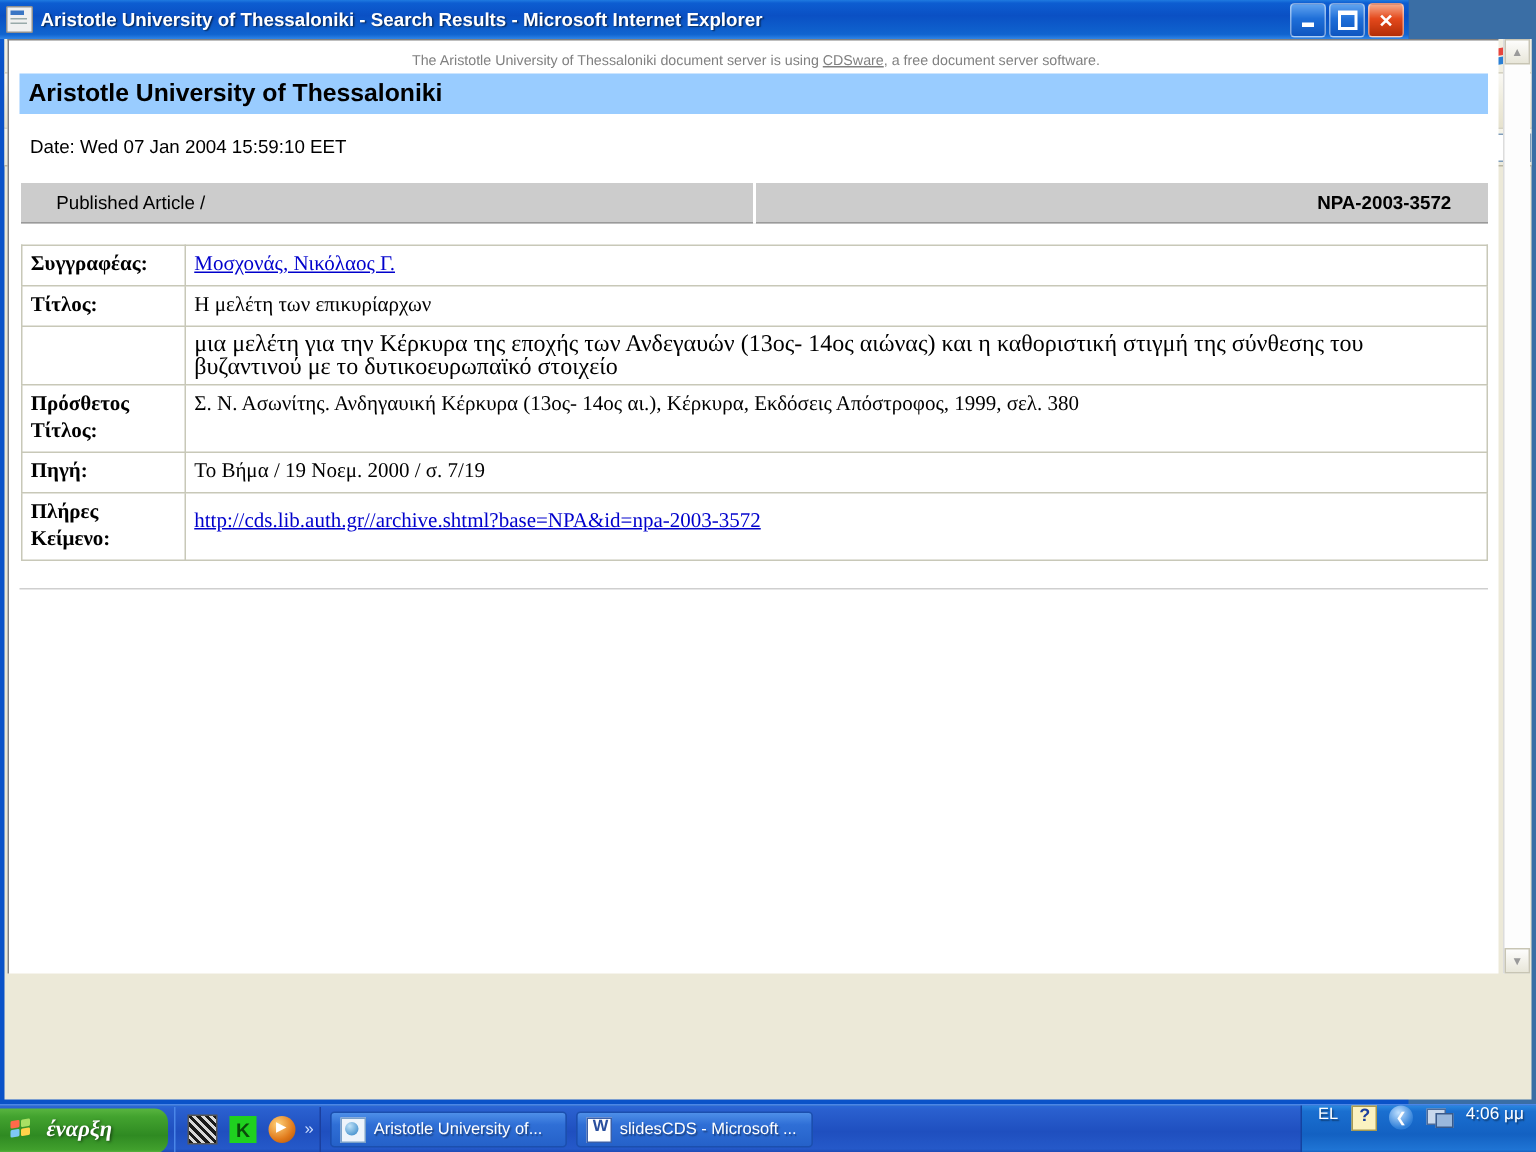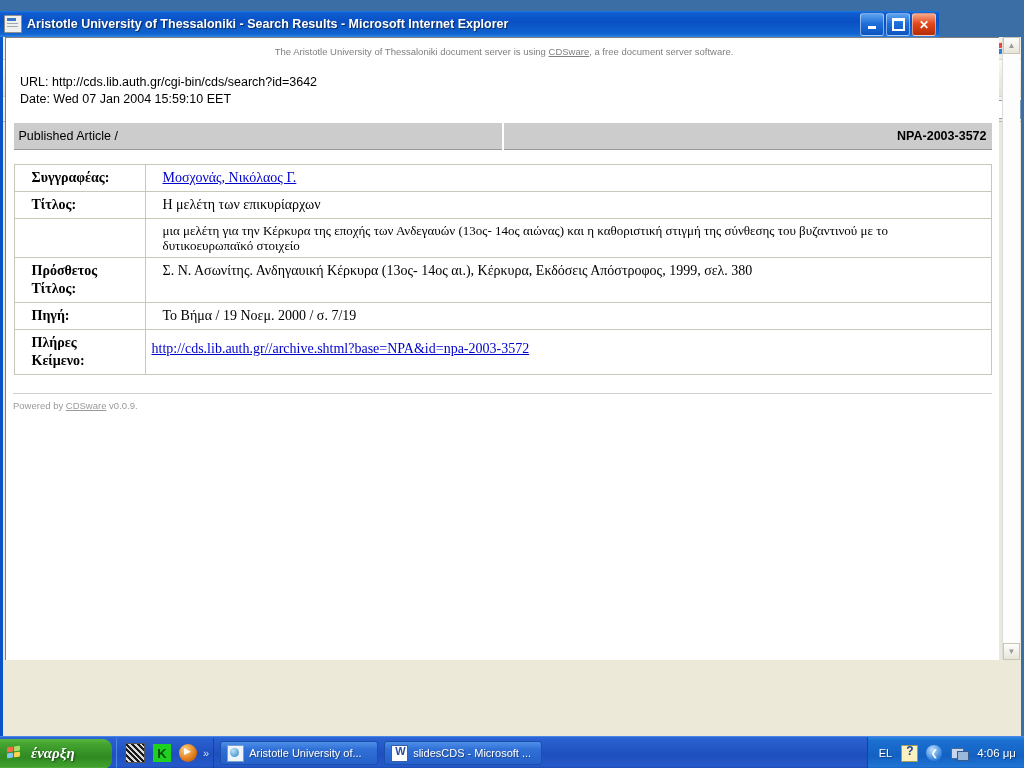--- a/index.html
+++ b/index.html
@@ -4,21 +4,21 @@
 <style>
   html,body{margin:0;padding:0;}
   body{
     width:1024px;height:768px;overflow:hidden;
     font-family:"Liberation Sans",sans-serif;
     background:#3a6ea5;
     -webkit-font-smoothing:none;
   }
   
   #window{
-    position:absolute;left:0;top:11px;width:939px;height:736px;
+    position:absolute;left:0;top:0;width:939px;height:736px;
     background:#0a4fd4;
     background:linear-gradient(180deg,#0a61d8 0%,#0a52c8 6%,#0a52c8 100%);
     box-sizing:border-box;
   }
   #titlebar{
     position:relative;height:26px;
     background:linear-gradient(180deg,#1f7ae0 0%,#0d5dd1 8%,#0a50c4 40%,#1064cf 88%,#2f84e6 100%);
     display:flex;align-items:center;padding-left:4px;
   }
   #titlebar .tb-icon{
@@ -191,35 +191,35 @@
   .titleband{
     background:#99ccff;margin:0 7px;padding:4px 6px;
     font-size:16.5px;font-weight:bold;color:#000;font-family:"Liberation Sans",sans-serif;
   }
   .meta{padding:14px 0 0 14px;font-size:12.5px;color:#000;line-height:17px;font-family:"Liberation Sans",sans-serif;}
   .meta a{color:#0000cc;}
   .hdrtable{
     width:978px;margin:14px auto 0 auto;border-collapse:collapse;table-layout:fixed;
   }
   .hdrtable td{
-    background:#cccccc;height:22px;padding:2px 5px;font-size:12.5px;color:#000;
+    background:#cccccc;height:22px;padding:2px 24px;font-size:12.5px;color:#000;
     border-top:1px solid #ffffff;border-bottom:1px solid #9a9a9a;
     font-family:"Liberation Sans",sans-serif;
   }
   .hdrtable td.right{text-align:right;font-weight:bold;border-left:2px solid #fff;}
   .rectable{
     width:978px;margin:14px auto 0 auto;border-collapse:collapse;table-layout:fixed;
     border:1px solid #b8b8a8;
   }
   .rectable td{
-    border:1px solid #c8c8b8;padding:4px 17px;vertical-align:top;
+    border:1px solid #c8c8b8;padding:4px 6px;vertical-align:top;
     font-family:"Liberation Serif",serif;font-size:14px;color:#000;line-height:18px;
   }
   .rectable td.lab{width:96px;font-weight:bold;}
-  .rectable td.sub{font-size:13px;line-height:15px;}
+  .rectable td.sub{font-size:16px;line-height:15px;}
   .rectable a{color:#0000cc;}
   .footer{
     margin:18px 7px 0 7px;border-top:1px solid #cfcfcf;padding-top:5px;
     display:flex;justify-content:space-between;font-size:9.5px;color:#9a9a9a;line-height:14px;
     font-family:"Liberation Sans",sans-serif;
   }
   .footer a{color:#9a9a9a;}
   .footer .right{text-align:right;}
 
   
@@ -252,21 +252,21 @@
   }
   .tbtask .ti{width:15px;height:15px;margin-right:5px;flex:0 0 auto;position:relative;}
   .tbtask .ti.ie{background:#eef4fb;border:1px solid #7aa0c8;}
   .tbtask .ti.ie:after{content:"";position:absolute;left:2px;top:2px;width:9px;height:9px;border-radius:50%;
     background:radial-gradient(circle at 35% 30%,#bfe2f8,#2a7fc4);}
   .tbtask .ti.word{background:#fff;border:1px solid #3a5fa8;}
   .tbtask .ti.word:after{content:"W";position:absolute;left:3px;top:-1px;color:#2a4f9e;font-size:11px;font-weight:bold;}
   .tbtask .tt{color:#fff;font-size:11px;white-space:nowrap;overflow:hidden;text-overflow:ellipsis;
     text-shadow:1px 1px 1px rgba(0,0,0,.4);}
   #tray{
-    margin-left:auto;height:32px;display:flex;align-items:center;padding:0 8px 0 6px;
+    margin-left:auto;height:32px;display:flex;align-items:flex-start;padding:0 8px 0 6px;
     background:linear-gradient(180deg,#2a87e0 0%,#1a6fd0 12%,#1361c2 60%,#1f74d4 92%,#1357b5 100%);
     border-left:1px solid #1442a0;
   }
   #tray .tel{color:#fff;font-size:11px;margin:0 5px;text-shadow:1px 1px 1px rgba(0,0,0,.4);}
   #tray .helpico{width:15px;height:15px;background:#fbf2c0;border:1px solid #a89a50;position:relative;margin:0 4px;}
   #tray .helpico:after{content:"?";position:absolute;left:4px;top:-2px;color:#1a3f9e;font-size:12px;font-weight:bold;}
   #tray .chevbtn{width:16px;height:16px;border-radius:50%;background:radial-gradient(circle at 40% 30%,#bfe0ff,#2f7fd8 70%);
     display:flex;align-items:center;justify-content:center;margin:0 4px;}
   #tray .chevbtn:after{content:"\276e";color:#fff;font-size:9px;}
   #tray .netico{width:17px;height:15px;position:relative;margin:0 5px;}
@@ -423,23 +423,23 @@
       </div>
     </div>
 
     <div id="pagewrap">
       <div id="page">
 
         <div class="cds-top">
           <span>The Aristotle University of Thessaloniki document server is using </span><a href="#">CDSware</a><span>, a free document server software.</span>
         </div>
 
+        <div class="titleband">Aristotle University of Thessaloniki</div>
 
         <div class="meta">
-          <div>URL: http://cds.lib.auth.gr/cgi-bin/cds/search?id=3642</div>
           <div>Date: Wed 07 Jan 2004 15:59:10 EET</div>
         </div>
 
         <table class="hdrtable">
             <tbody>
               <tr>
           <td>Published Article /</td>
           <td class="right">NPA-2003-3572</td>
         </tr>
             </tbody>
@@ -469,23 +469,20 @@
           </tr>
           <tr>
             <td class="lab">Πλήρες Κείμενο:</td>
             <td style="padding:10px 6px 14px 6px;"><a href="#">http://cds.lib.auth.gr//archive.shtml?base=NPA&amp;id=npa-2003-3572</a></td>
           </tr>
         </tbody>
           </table>
 
         <div class="footer">
           <div class="left">
-            <div>
-              <span>Powered by </span><a href="#">CDSware</a><span> v0.0.9.</span>
-            </div>
           </div>
         </div>
 
       </div>
 
       <div id="vscroll">
         <div class="sbtn">
             <i>▲</i>
           </div>
         <div class="sbtn bottom">

